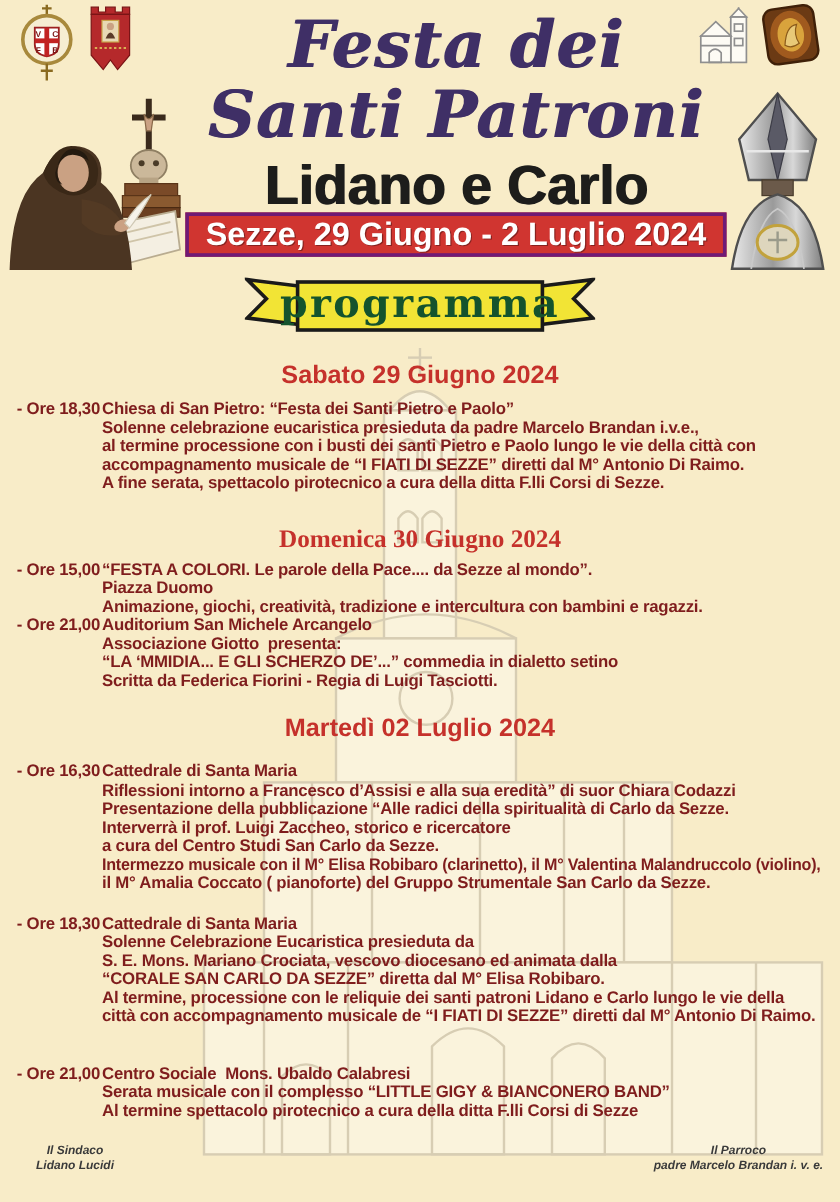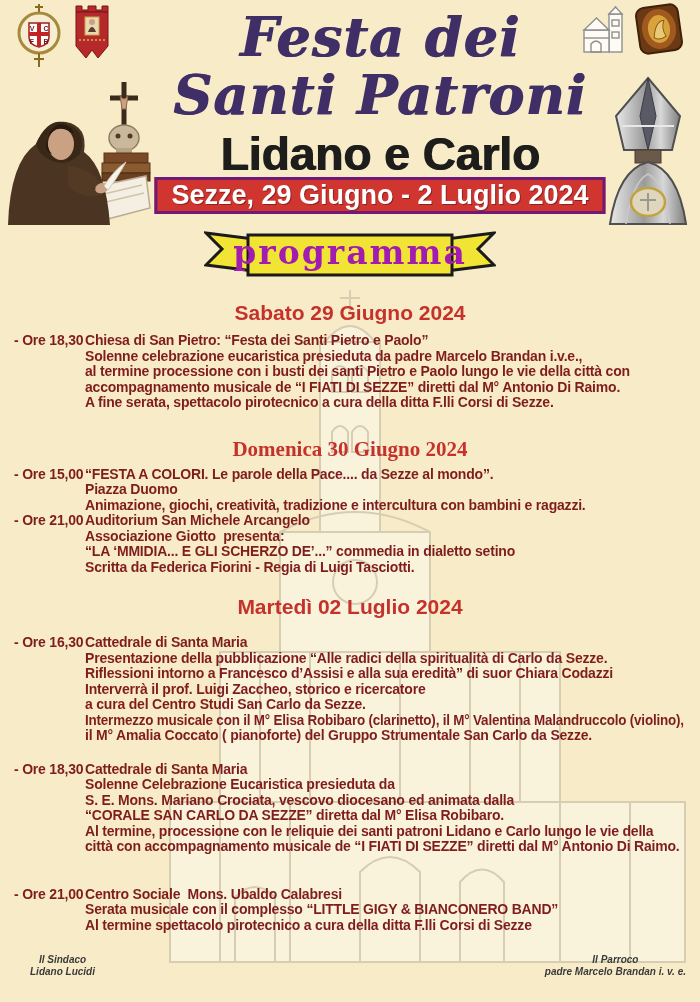--- a/index.html
+++ b/index.html
@@ -29,21 +29,21 @@
   .gonfalone{left:74px;top:2px;}
   .friar{left:6px;top:82px;}
   .church-draw{left:581px;top:6px;}
   .medallion{left:634px;top:3px;}
   .mitre{left:602px;top:74px;}
 
   
   .ribbon-wrap{position:relative;height:60px;}
   .ribbon{position:absolute;left:50%;top:2px;transform:translateX(-50%);}
   .ribbon-label{position:absolute;left:50%;top:9px;transform:translateX(-50%);
-    font-family:"DejaVu Serif",serif;font-weight:bold;font-size:33px;line-height:38px;color:#a21caf;letter-spacing:2px;}
+    font-family:"DejaVu Serif",serif;font-weight:bold;font-size:33px;line-height:38px;color:#14532d;letter-spacing:2px;}
 
   
   .day-title{margin:0;font-size:21px;line-height:24px;font-weight:bold;color:#c5312b;text-align:center;}
   .day{margin:0;}
   #day-sab{margin-top:16px;} #day-sab .day-title{margin-bottom:8px;}
   #day-dom{margin-top:26px;} #day-dom .day-title{margin-bottom:6px;font-family:Liberation Serif, serif;}
   #day-mar{margin-top:20px;} #day-mar .day-title{margin-bottom:16px;}
   #day-mar .item:nth-of-type(2){margin-top:18px;}
   #day-mar .item:nth-of-type(3){margin-top:32px;}
   .item{position:relative;font-size:14px;line-height:15.5px;font-weight:bold;color:#7f1d1d;letter-spacing:-.2px;}
@@ -236,22 +236,22 @@
         </div>
       </div>
     </section>
 
     <section class="day" id="day-mar">
       <h2 class="day-title">Martedì 02 Luglio 2024</h2>
       <div class="item">
         <span class="time">- Ore 16,30</span>
         <div class="lines">
           <div class="line">Cattedrale di Santa Maria</div>
+          <div class="line">Riflessioni intorno a Francesco d’Assisi e alla sua eredità” di suor Chiara Codazzi</div>
           <div class="line">Presentazione della pubblicazione “Alle radici della spiritualità di Carlo da Sezze.</div>
-          <div class="line">Riflessioni intorno a Francesco d’Assisi e alla sua eredità” di suor Chiara Codazzi</div>
           <div class="line">Interverrà il prof. Luigi Zaccheo, storico e ricercatore</div>
           <div class="line">a cura del Centro Studi San Carlo da Sezze.</div>
           <div class="line" style="transform-origin: left center; transform: scaleX(0.959936);">Intermezzo musicale con il M° Elisa Robibaro (clarinetto), il M° Valentina Malandruccolo (violino),</div>
           <div class="line">il M° Amalia Coccato ( pianoforte) del Gruppo Strumentale San Carlo da Sezze.</div>
         </div>
       </div>
       <div class="item">
         <span class="time">- Ore 18,30</span>
         <div class="lines">
           <div class="line">Cattedrale di Santa Maria</div>

